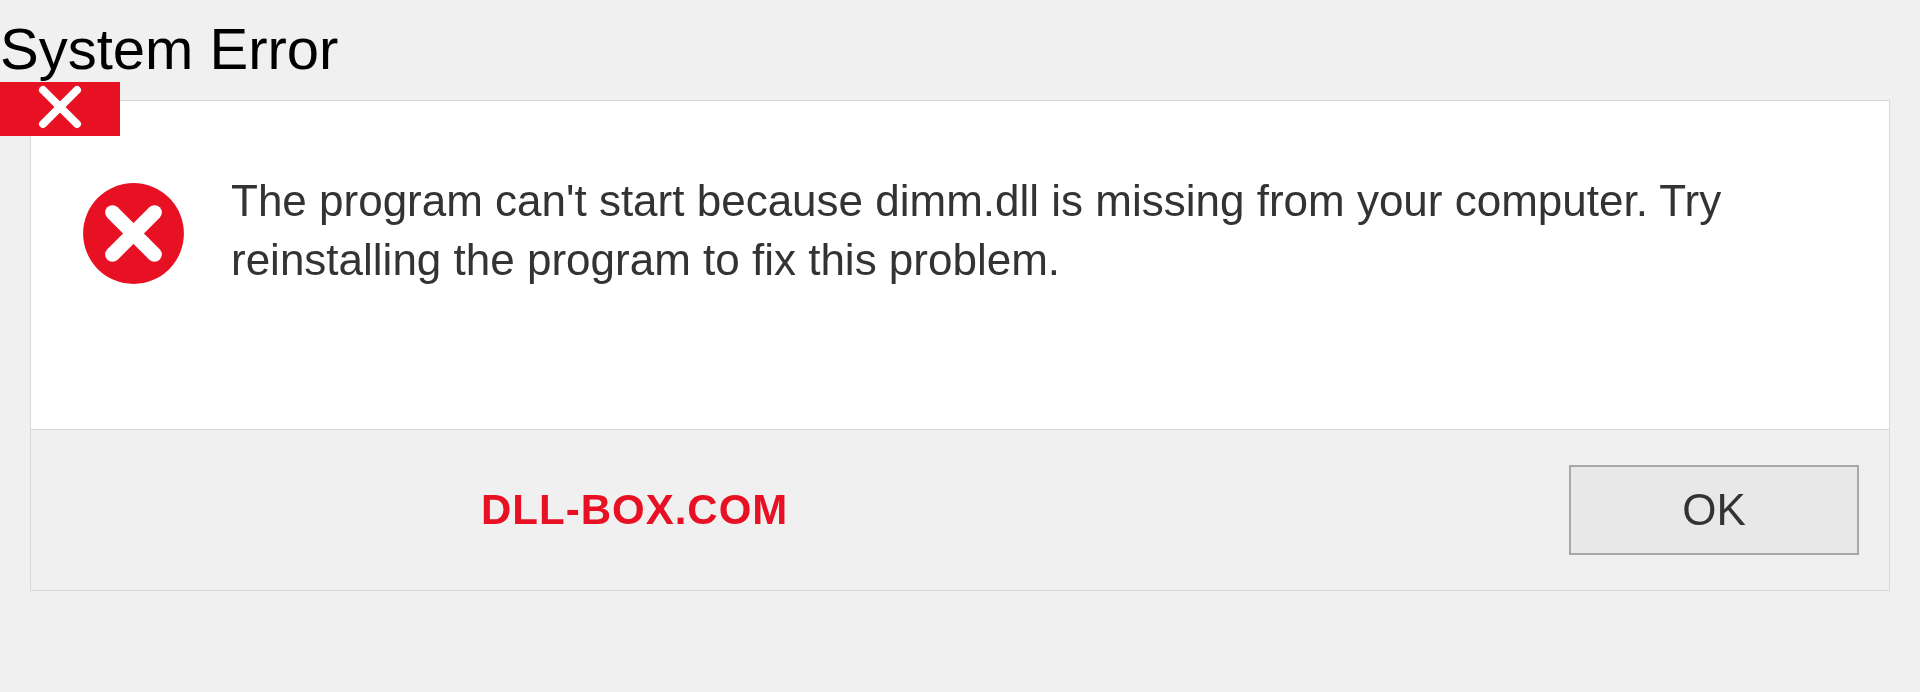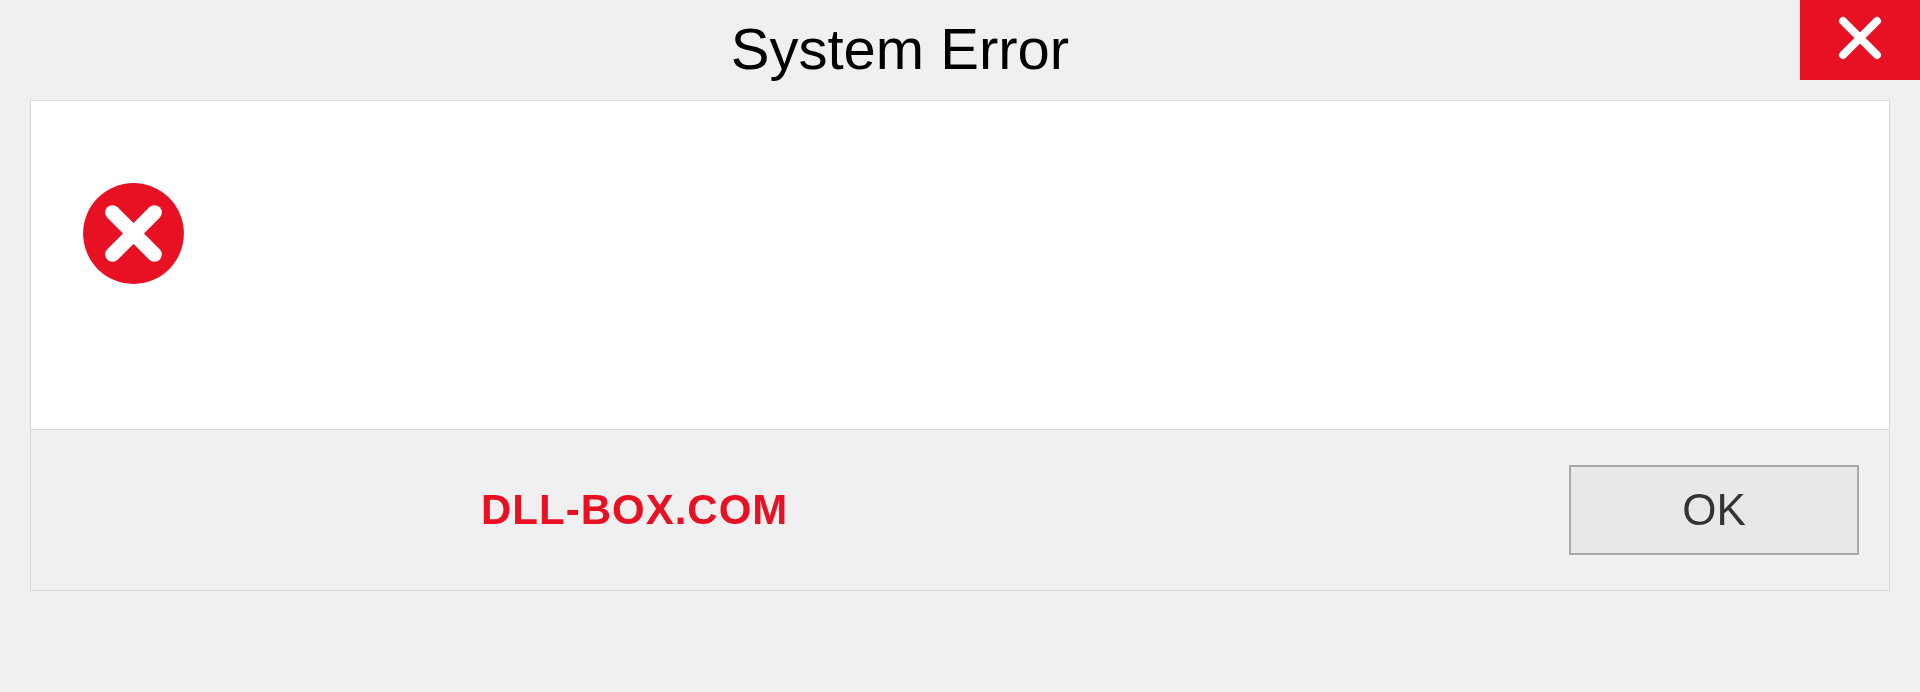--- a/index.html
+++ b/index.html
@@ -16,20 +16,21 @@
       position: relative;
       overflow: hidden;
     }
     
     .title-bar {
       display: flex;
       justify-content: space-between;
       align-items: flex-start;
       padding: 0;
       height: 95px;
+      flex-direction: column;
     }
     
     .title {
       flex: 1;
       text-align: center;
       font-size: 58px;
       font-weight: 400;
       color: #000;
       padding-top: 15px;
     }
@@ -132,18 +133,19 @@
 </div>
 
 <div class="content-panel">
   <div class="error-icon">
     <svg viewBox="0 0 100 100">
       <circle cx="50" cy="50" r="48" fill="#e81123"></circle>
       <line x1="30" y1="30" x2="70" y2="70" stroke="#ffffff" stroke-width="14" stroke-linecap="round"></line>
       <line x1="70" y1="30" x2="30" y2="70" stroke="#ffffff" stroke-width="14" stroke-linecap="round"></line>
     </svg>
   </div>
+  <div class="error-message">The program can't start because dimm.dll is missing from your computer. Try reinstalling the program to fix this problem.</div>
 </div>
 
 <div class="footer-bar">
   <div class="watermark">DLL-BOX.COM</div>
   <button class="ok-btn">OK</button>
 </div>
 
 </body></html>

